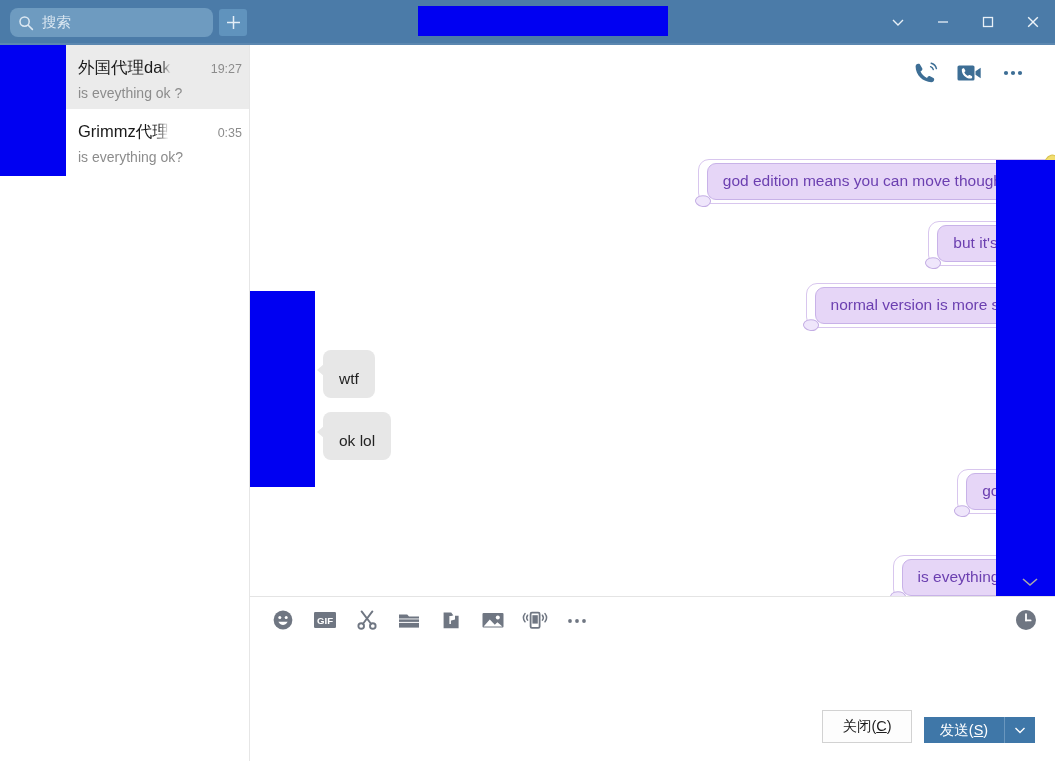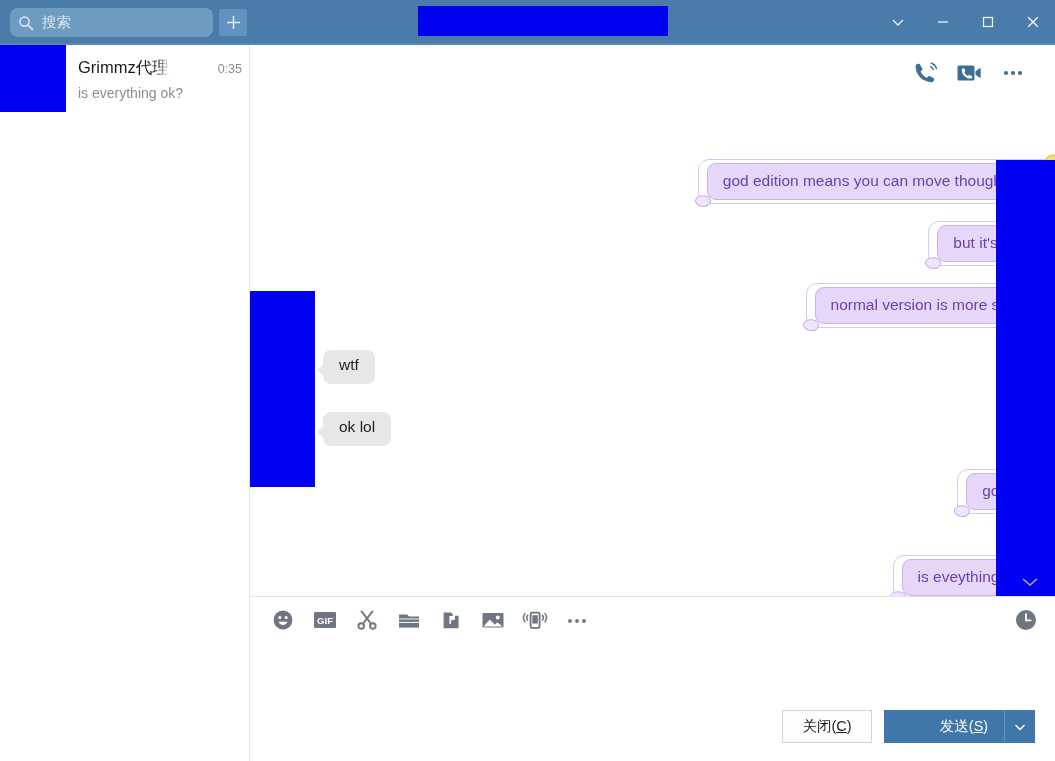--- a/index.html
+++ b/index.html
@@ -198,21 +198,21 @@
     width: 3px; height: 3px;
     background: #c9b0e6; border-radius: 50%;
   }
 
   
   .greybub {
     position: relative;
     display: inline-block;
     background: #e7e7e7;
     border-radius: 8px;
-    padding: 6px 16px 11px 16px;
+    padding: 20px 16px 11px 16px;
     font-size: 15.5px;
     color: #222222;
     line-height: 1.1;
     white-space: nowrap;
   }
   .greybub::before {
     content: "";
     position: absolute;
     left: -6px; top: 14px;
     width: 0; height: 0;
@@ -274,25 +274,24 @@
   .btn-close {
     width: 90px; height: 33px;
     background: #fdfdfd;
     border: 1px solid #d2d2d2;
     font-size: 14.5px; color: #1e1e1e;
     display: flex; align-items: center; justify-content: center;
     cursor: pointer;
     margin-right: 12px;
   }
   .btn-send {
-    height: 33px;
+    height: 26px;
     background: #3f77a8;
     display: flex; align-items: stretch;
     cursor: pointer;
-    padding-left: 40px;
   }
   .btn-send-main {
     width: 81px;
     display: flex; align-items: center; justify-content: center;
     font-size: 14.5px; color: #ffffff;
     border-right: 1px solid #6a97be;
   }
   .btn-send-arrow {
     width: 30px;
     display: flex; align-items: center; justify-content: center;
@@ -357,20 +356,30 @@
             <line x1="3.2" y1="3.2" x2="12.8" y2="12.8" stroke="#eef4f9" stroke-width="1.4"></line>
             <line x1="12.8" y1="3.2" x2="3.2" y2="12.8" stroke="#eef4f9" stroke-width="1.4"></line>
           </svg>
         </span>
       </div>
     </div>
   </div>
 
   <div class="chatlist">
 
+    <div class="chat-item selected">
+      <div class="avatar-redact"></div>
+      <div class="chat-text">
+        <div class="chat-row1">
+          <span class="chat-name">外国代理dak</span>
+          <span class="chat-time">19:27</span>
+        </div>
+        <div class="chat-snippet">is eveything ok ?</div>
+      </div>
+    </div>
 
     <div class="chat-item">
       <div class="avatar-redact"></div>
       <div class="chat-text">
         <div class="chat-row1">
           <span class="chat-name">Grimmz代理</span>
           <span class="chat-time">0:35</span>
         </div>
         <div class="chat-snippet">is everything ok?</div>
       </div>

